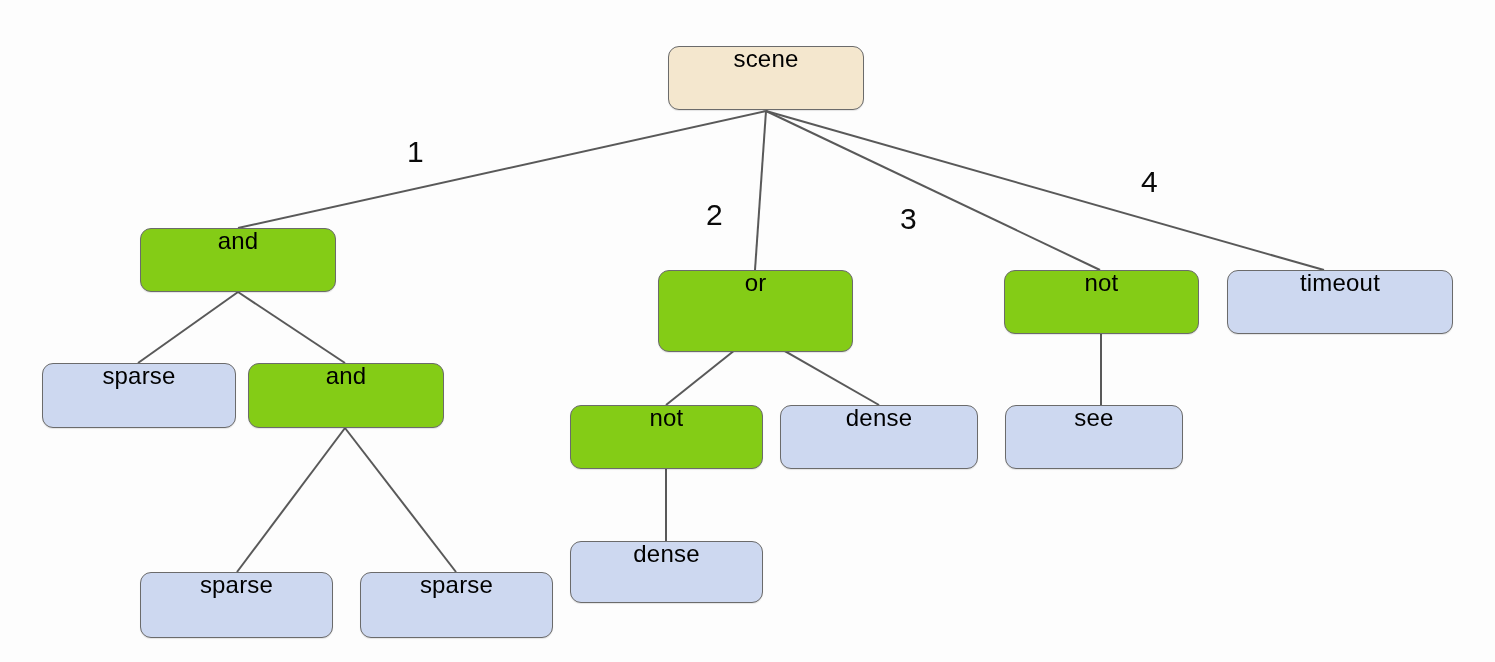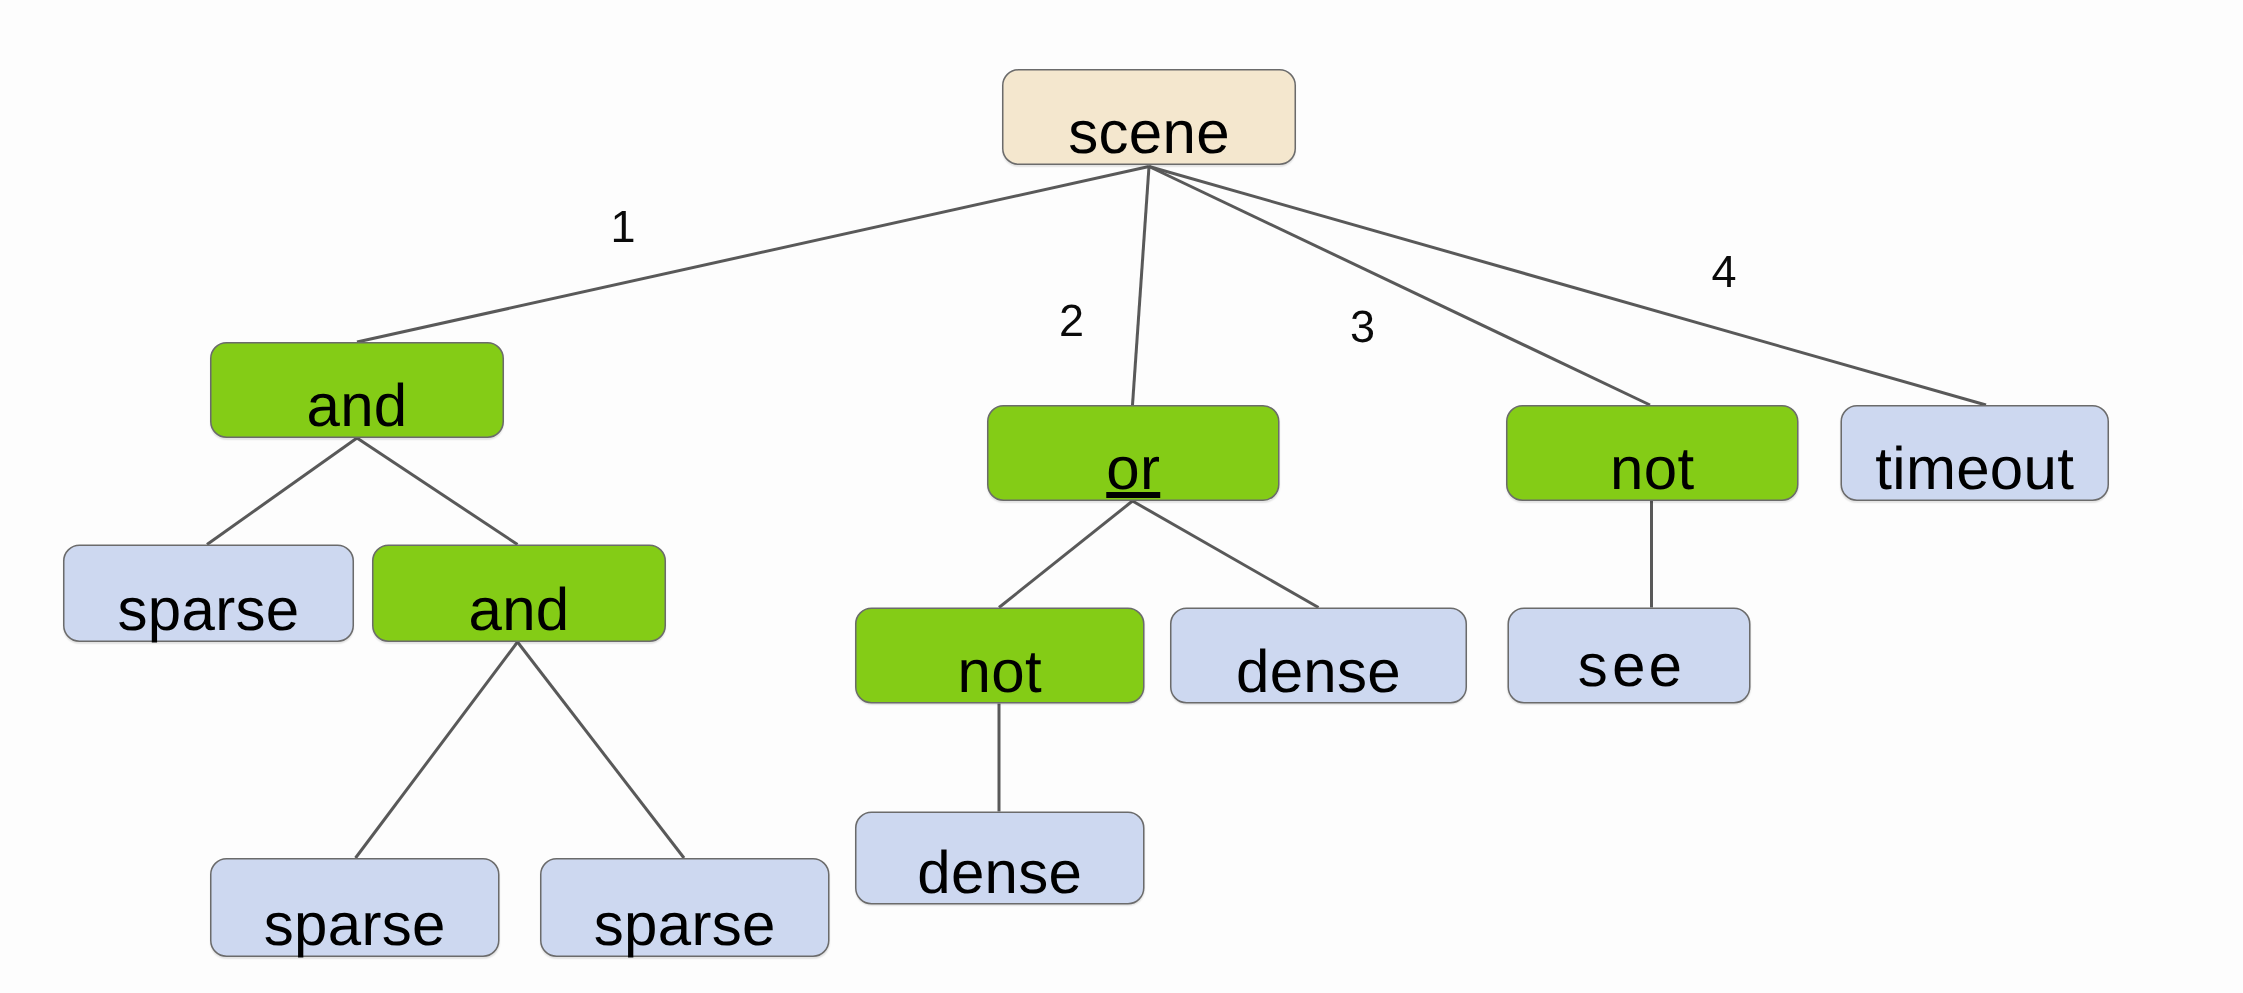--- a/index.html
+++ b/index.html
@@ -21,24 +21,24 @@
     top: 0;
     width: 1495px;
     height: 662px;
   }
   .node {
     position: absolute;
     box-sizing: border-box;
     border: 1.6px solid #6b6b6b;
     border-radius: 11px;
     display: flex;
-    align-items: flex-end;
+    align-items: flex-start;
     justify-content: center;
     color: #000000;
-    font-size: 40px;
+    font-size: 24px;
     line-height: 1;
     letter-spacing: 0.2px;
     box-shadow: 0 1px 1px rgba(0,0,0,0.10);
     z-index: 2;
   }
   .node-root { background: #f4e7ce; }
   .node-op   { background: #84cc16; }
   .node-leaf { background: #cdd8f0; }
   .edge-label {
     position: absolute;
@@ -67,42 +67,42 @@
       <line x1="666" y1="469" x2="666" y2="541" stroke="#595959" stroke-width="2"></line>
       <line x1="1101" y1="334" x2="1101" y2="405" stroke="#595959" stroke-width="2"></line>
     </svg>
   <div id="node-layer">
       <div class="node node-root" style="left: 668px; top: 46px; width: 196px; height: 64px;">
         <span>scene</span>
       </div>
       <div class="node node-op" style="left: 140px; top: 228px; width: 196px; height: 64px;">
         <span>and</span>
       </div>
-      <div class="node node-op" style="left: 658px; top: 270px; width: 195px; height: 64px; text-decoration: underline;">
+      <div class="node node-op" style="left: 658px; top: 270px; width: 195px; height: 82px;">
         <span>or</span>
       </div>
       <div class="node node-op" style="left: 1004px; top: 270px; width: 195px; height: 64px;">
         <span>not</span>
       </div>
-      <div class="node node-leaf" style="left: 1227px; top: 270px; width: 179px; height: 64px;">
+      <div class="node node-leaf" style="left: 1227px; top: 270px; width: 226px; height: 64px;">
         <span>timeout</span>
       </div>
       <div class="node node-leaf" style="left: 42px; top: 363px; width: 194px; height: 65px;">
         <span>sparse</span>
       </div>
       <div class="node node-op" style="left: 248px; top: 363px; width: 196px; height: 65px;">
         <span>and</span>
       </div>
       <div class="node node-op" style="left: 570px; top: 405px; width: 193px; height: 64px;">
         <span>not</span>
       </div>
       <div class="node node-leaf" style="left: 780px; top: 405px; width: 198px; height: 64px;">
         <span>dense</span>
       </div>
-      <div class="node node-leaf" style="left: 1005px; top: 405px; width: 162px; height: 64px; font-family: Liberation Mono, monospace;">
+      <div class="node node-leaf" style="left: 1005px; top: 405px; width: 178px; height: 64px;">
         <span>see</span>
       </div>
       <div class="node node-leaf" style="left: 570px; top: 541px; width: 193px; height: 62px;">
         <span>dense</span>
       </div>
       <div class="node node-leaf" style="left: 140px; top: 572px; width: 193px; height: 66px;">
         <span>sparse</span>
       </div>
       <div class="node node-leaf" style="left: 360px; top: 572px; width: 193px; height: 66px;">
         <span>sparse</span>

